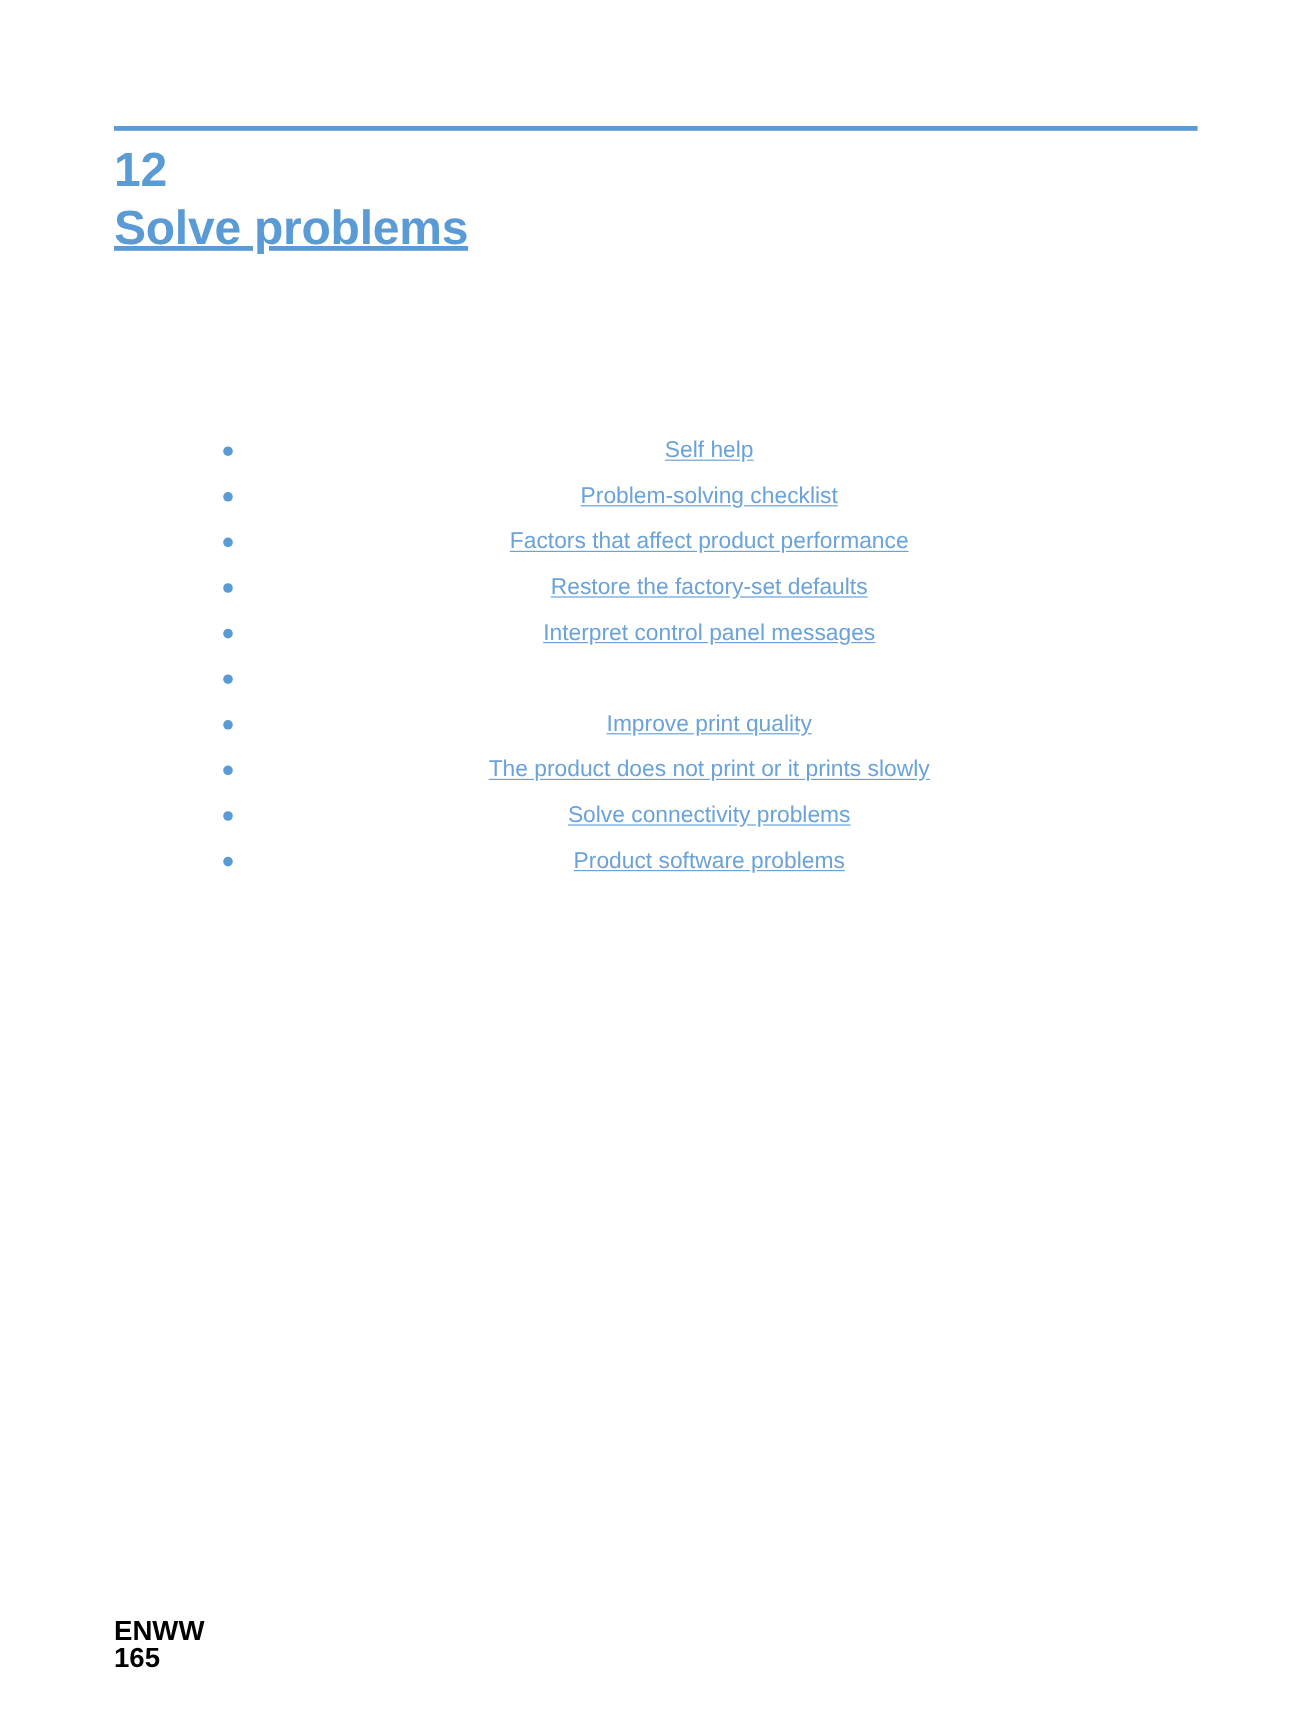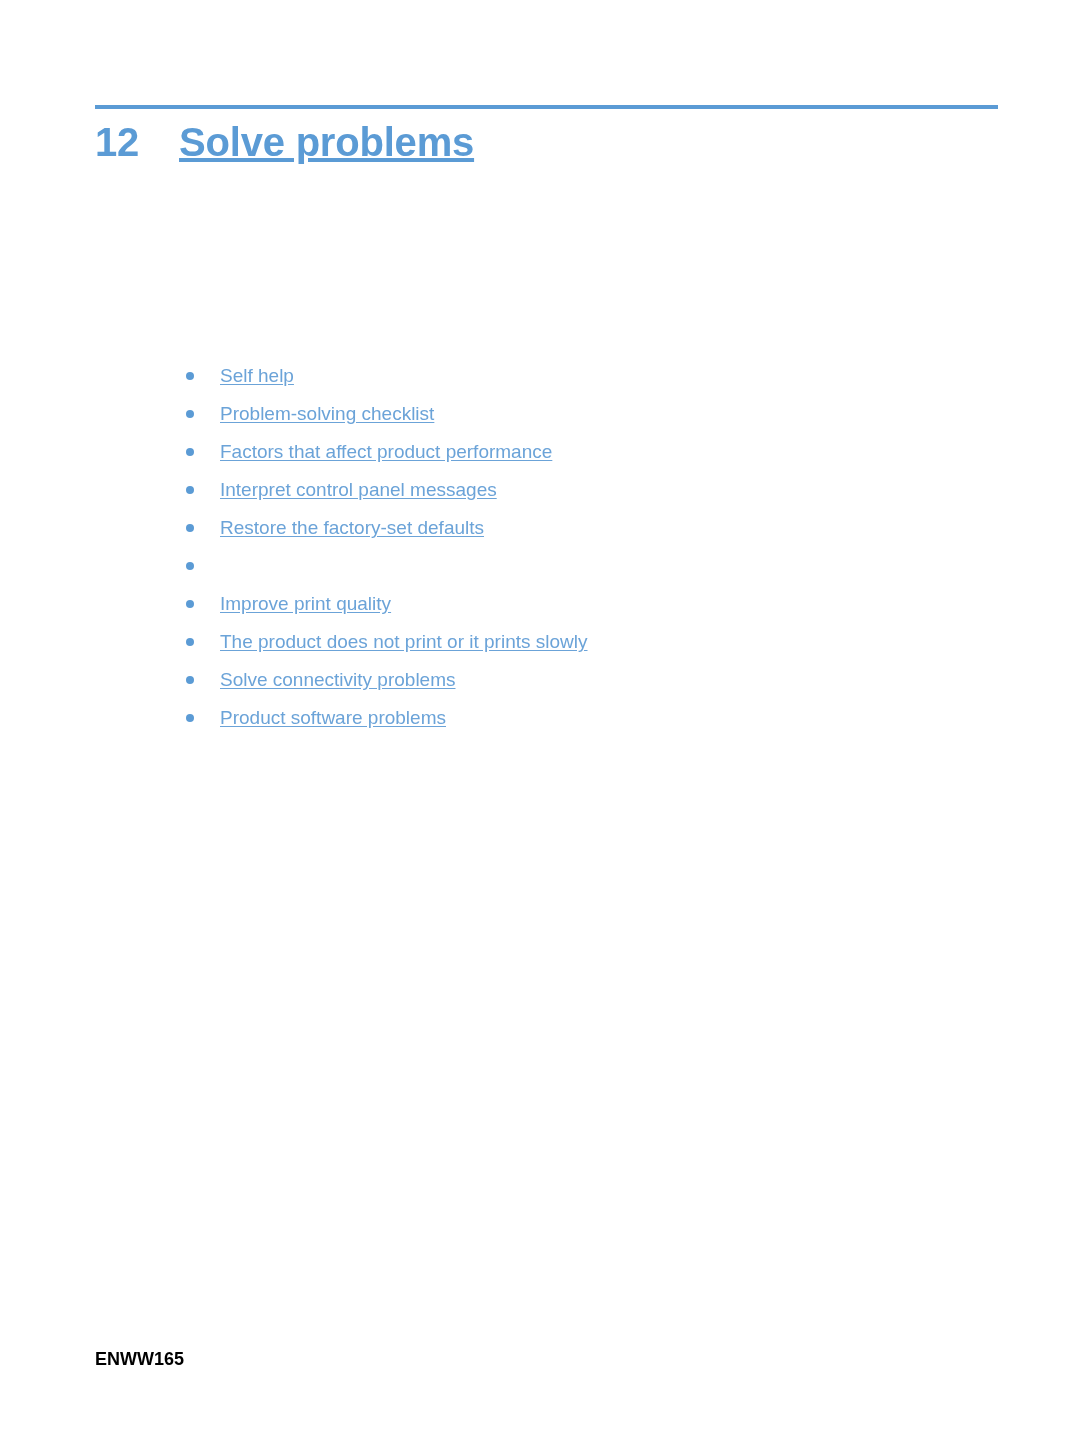--- a/index.html
+++ b/index.html
@@ -38,20 +38,21 @@
     left: 95px;
     top: 118px;
     display: flex;
     align-items: baseline;
     white-space: nowrap;
     color: #5b9bd5;
     font-weight: bold;
     font-size: 40px;
     line-height: 48px;
     letter-spacing: -0.2px;
+    flex-direction: column;
   }
 
   .chapter-number {
     display: inline-block;
     min-width: 84px;
   }
 
   .chapter-title {
     display: inline-block;
     text-decoration: underline;
@@ -67,20 +68,21 @@
     list-style: none;
     width: 780px;
   }
 
   .toc-item {
     position: relative;
     height: 38px;
     line-height: 26px;
     padding-left: 38px;
     box-sizing: border-box;
+    text-align: center;
   }
 
   .toc-bullet {
     position: absolute;
     left: 4px;
     top: 9px;
     width: 8px;
     height: 8px;
     border-radius: 50%;
     background: #5b9bd5;
@@ -100,22 +102,23 @@
   .page-footer {
     position: absolute;
     left: 95px;
     right: 60px;
     top: 1348px;
     display: flex;
     justify-content: flex-start;
     align-items: baseline;
     color: #000000;
     font-weight: bold;
-    font-size: 18px;
+    font-size: 23px;
     line-height: 22px;
+    flex-direction: column;
   }
 
   .footer-left,
   .footer-right {
     white-space: nowrap;
   }
 </style>
 </head>
 <body>
 
@@ -136,25 +139,25 @@
     <li class="toc-item">
       <span class="toc-bullet"></span>
       <a class="toc-link">Problem-solving checklist</a>
     </li>
     <li class="toc-item">
       <span class="toc-bullet"></span>
       <a class="toc-link">Factors that affect product performance</a>
     </li>
     <li class="toc-item">
       <span class="toc-bullet"></span>
-      <a class="toc-link">Interpret control panel messages</a>
+      <a class="toc-link">Restore the factory-set defaults</a>
     </li>
     <li class="toc-item">
       <span class="toc-bullet"></span>
-      <a class="toc-link">Restore the factory-set defaults</a>
+      <a class="toc-link">Interpret control panel messages</a>
     </li>
     <li class="toc-item">
       <span class="toc-bullet"></span>
     </li>
     <li class="toc-item">
       <span class="toc-bullet"></span>
       <a class="toc-link">Improve print quality</a>
     </li>
     <li class="toc-item">
       <span class="toc-bullet"></span>

